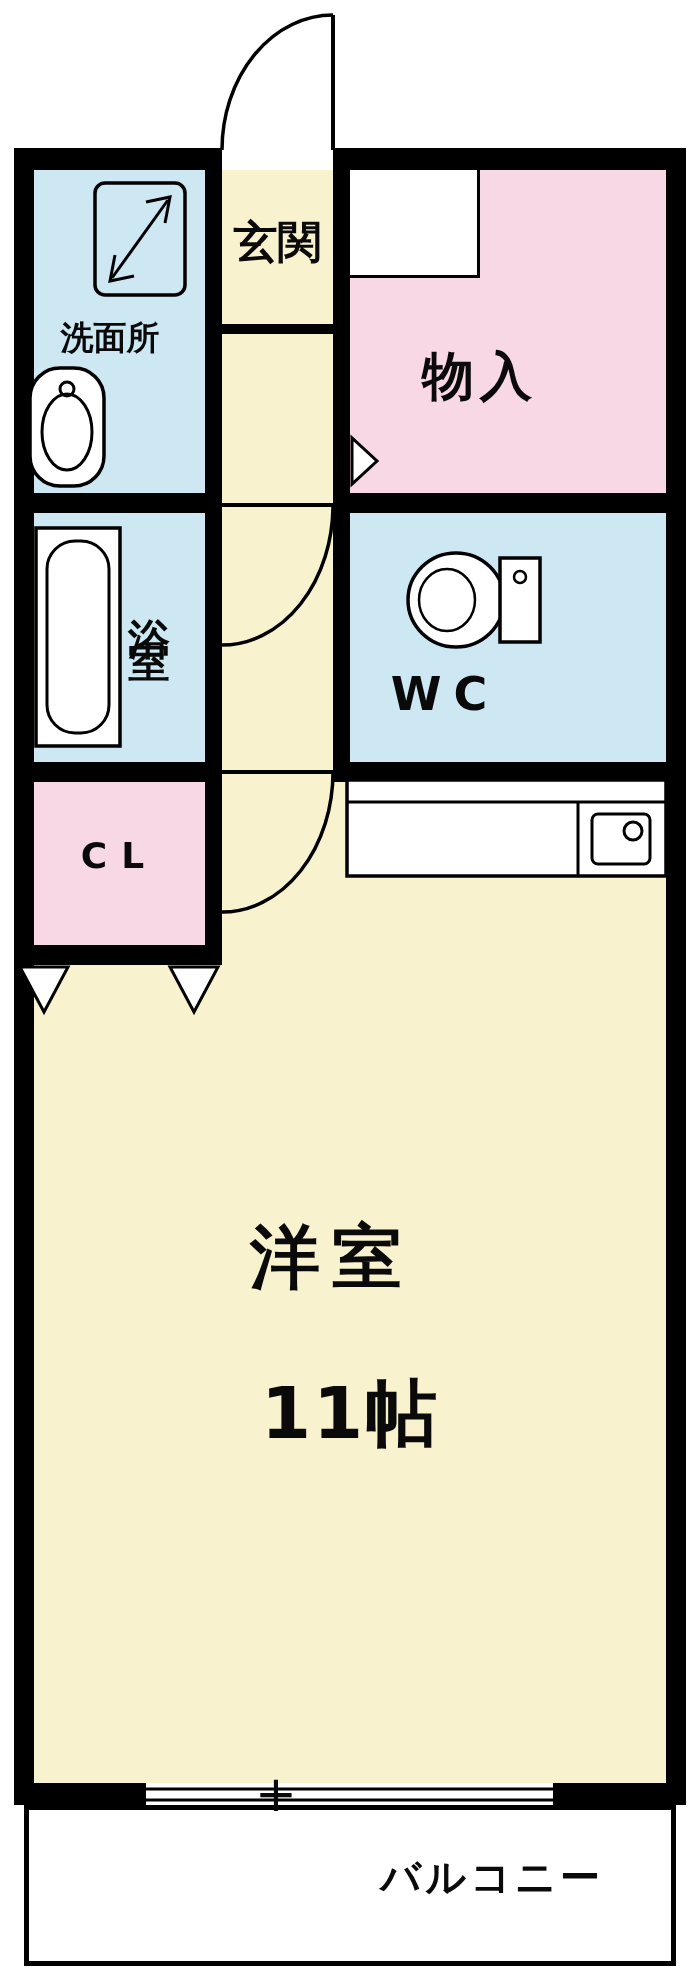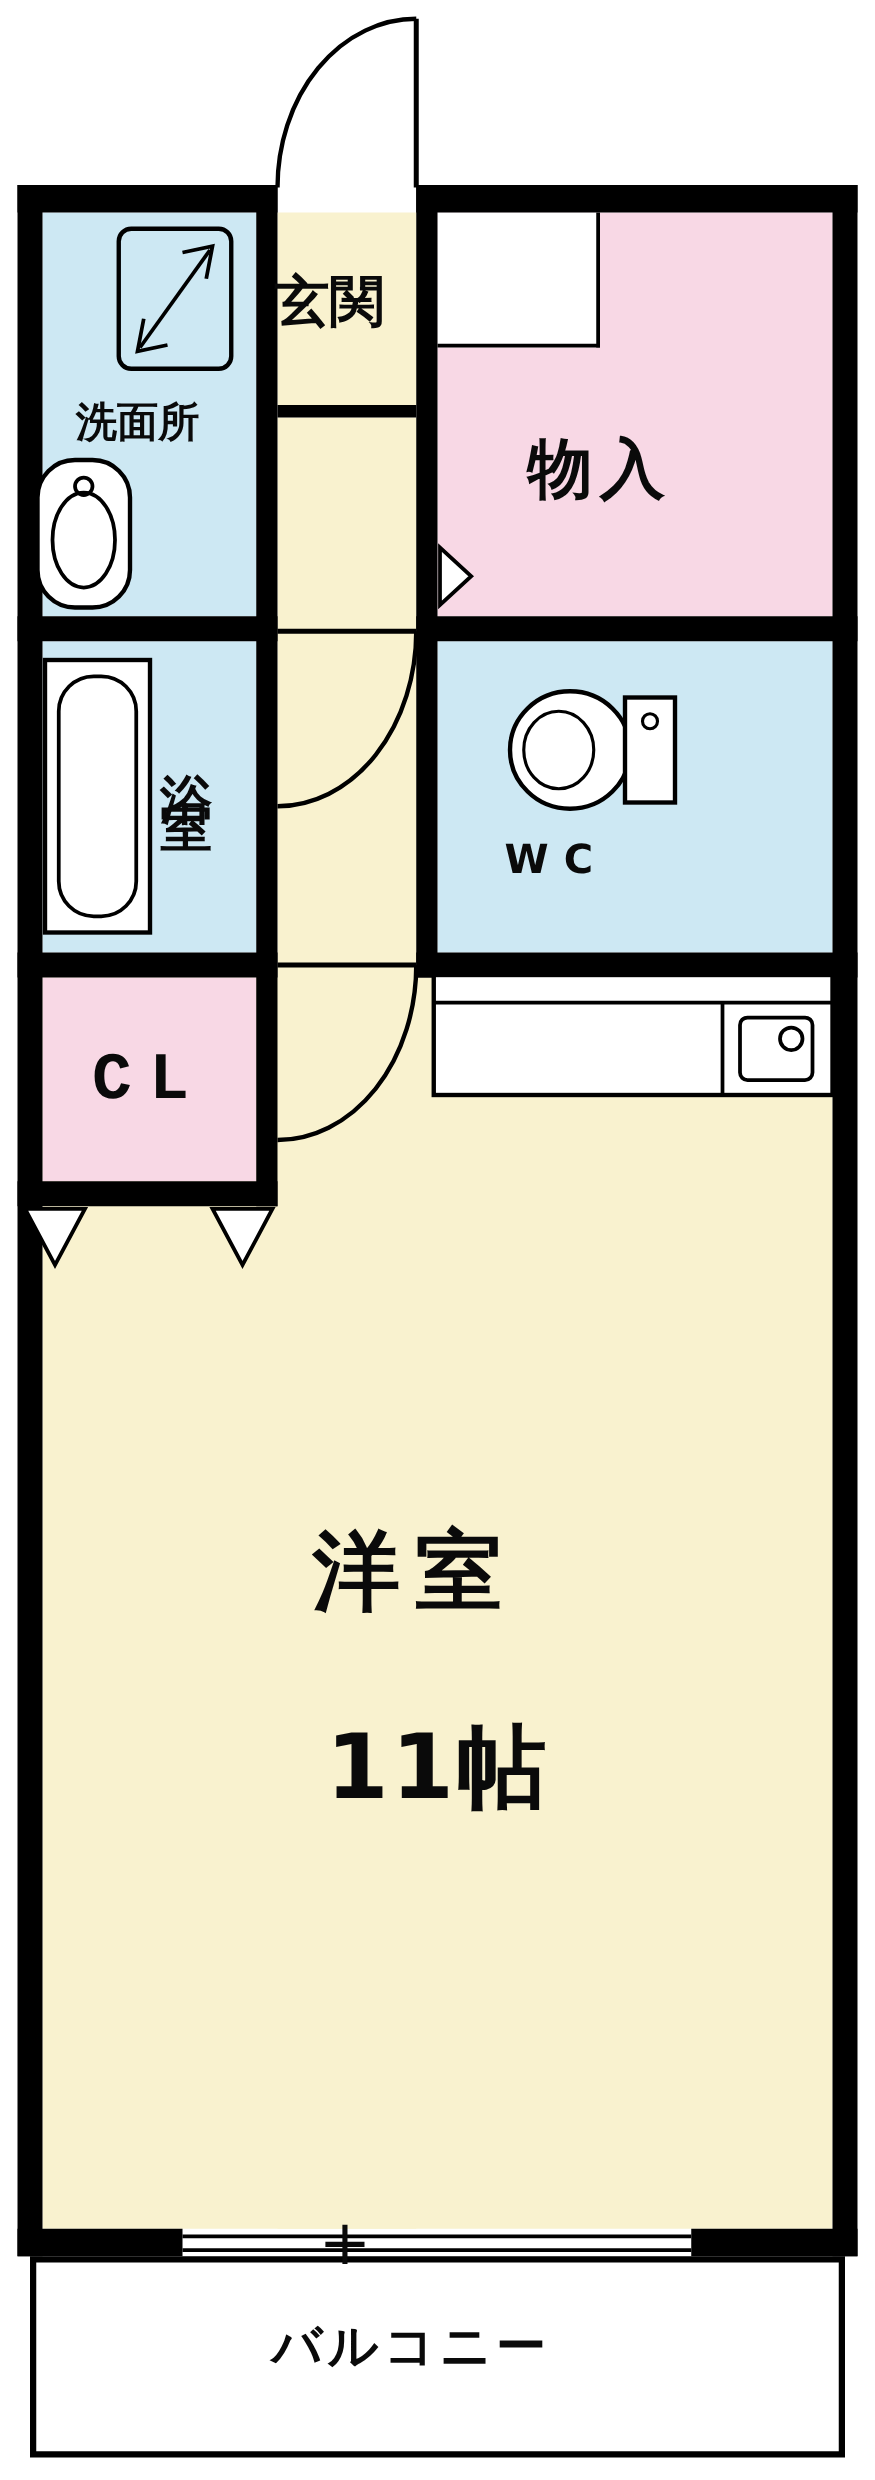--- a/index.html
+++ b/index.html
@@ -106,24 +106,24 @@
 
     <polygon class="fw" points="20,967 68,967 44,1012" stroke-width="3"></polygon>
     <polygon class="fw" points="170,967 218,967 194,1012" stroke-width="3"></polygon>
 
     <g>
       <line x1="146" y1="1789" x2="553" y2="1789" stroke-width="3"></line>
       <line x1="146" y1="1800" x2="553" y2="1800" stroke-width="3"></line>
     </g>
   </svg>
 
-  <div class="lbl" style="left:208px; top:220px; width:111px; font-size:44px;">玄関</div>
+  <div class="lbl" style="left:222px; top:220px; width:111px; font-size:44px;">玄関</div>
   <div class="lbl" style="left:34px; top:321px; width:152px; font-size:33px;">洗面所</div>
   <div class="lbl" style="left:350px; top:350px; width:260px; font-size:52px; letter-spacing:6px;">物入</div>
   <div class="lbl vert" style="left:126px; top:584px; width:44px; font-size:42px; letter-spacing:20px;">浴室</div>
-  <div class="lbl" style="left:350px; top:671px; width:190px; font-size:32px; letter-spacing:12px;">WC</div>
-  <div class="lbl" style="left:34px; top:838px; width:171px; font-size:53px; letter-spacing:14px;font-family:Liberation Mono, monospace;">CL</div>
+  <div class="lbl" style="left:350px; top:671px; width:190px; font-size:46px; letter-spacing:12px;">WC</div>
+  <div class="lbl" style="left:34px; top:838px; width:171px; font-size:36px; letter-spacing:14px;">CL</div>
   <div class="lbl" style="left:16px; top:1222px; width:632px; font-size:70px; letter-spacing:12px;">洋室</div>
   <div class="lbl" style="left:34px; top:1377px; width:632px; font-size:72px; letter-spacing:2px;">11帖</div>
-  <div class="lbl" style="left:32px; top:1857px; width:594px; font-size:40px; letter-spacing:4px;">バルコニー</div>
+  <div class="lbl" style="left:10px; top:1857px; width:594px; font-size:40px; letter-spacing:4px;text-align:right;">バルコニー</div>
   <div class="lbl" style="left:246px; top:1769px; width:60px; font-size:50px; font-weight:400;">+</div>
 
 </div>
 
 </body></html>

